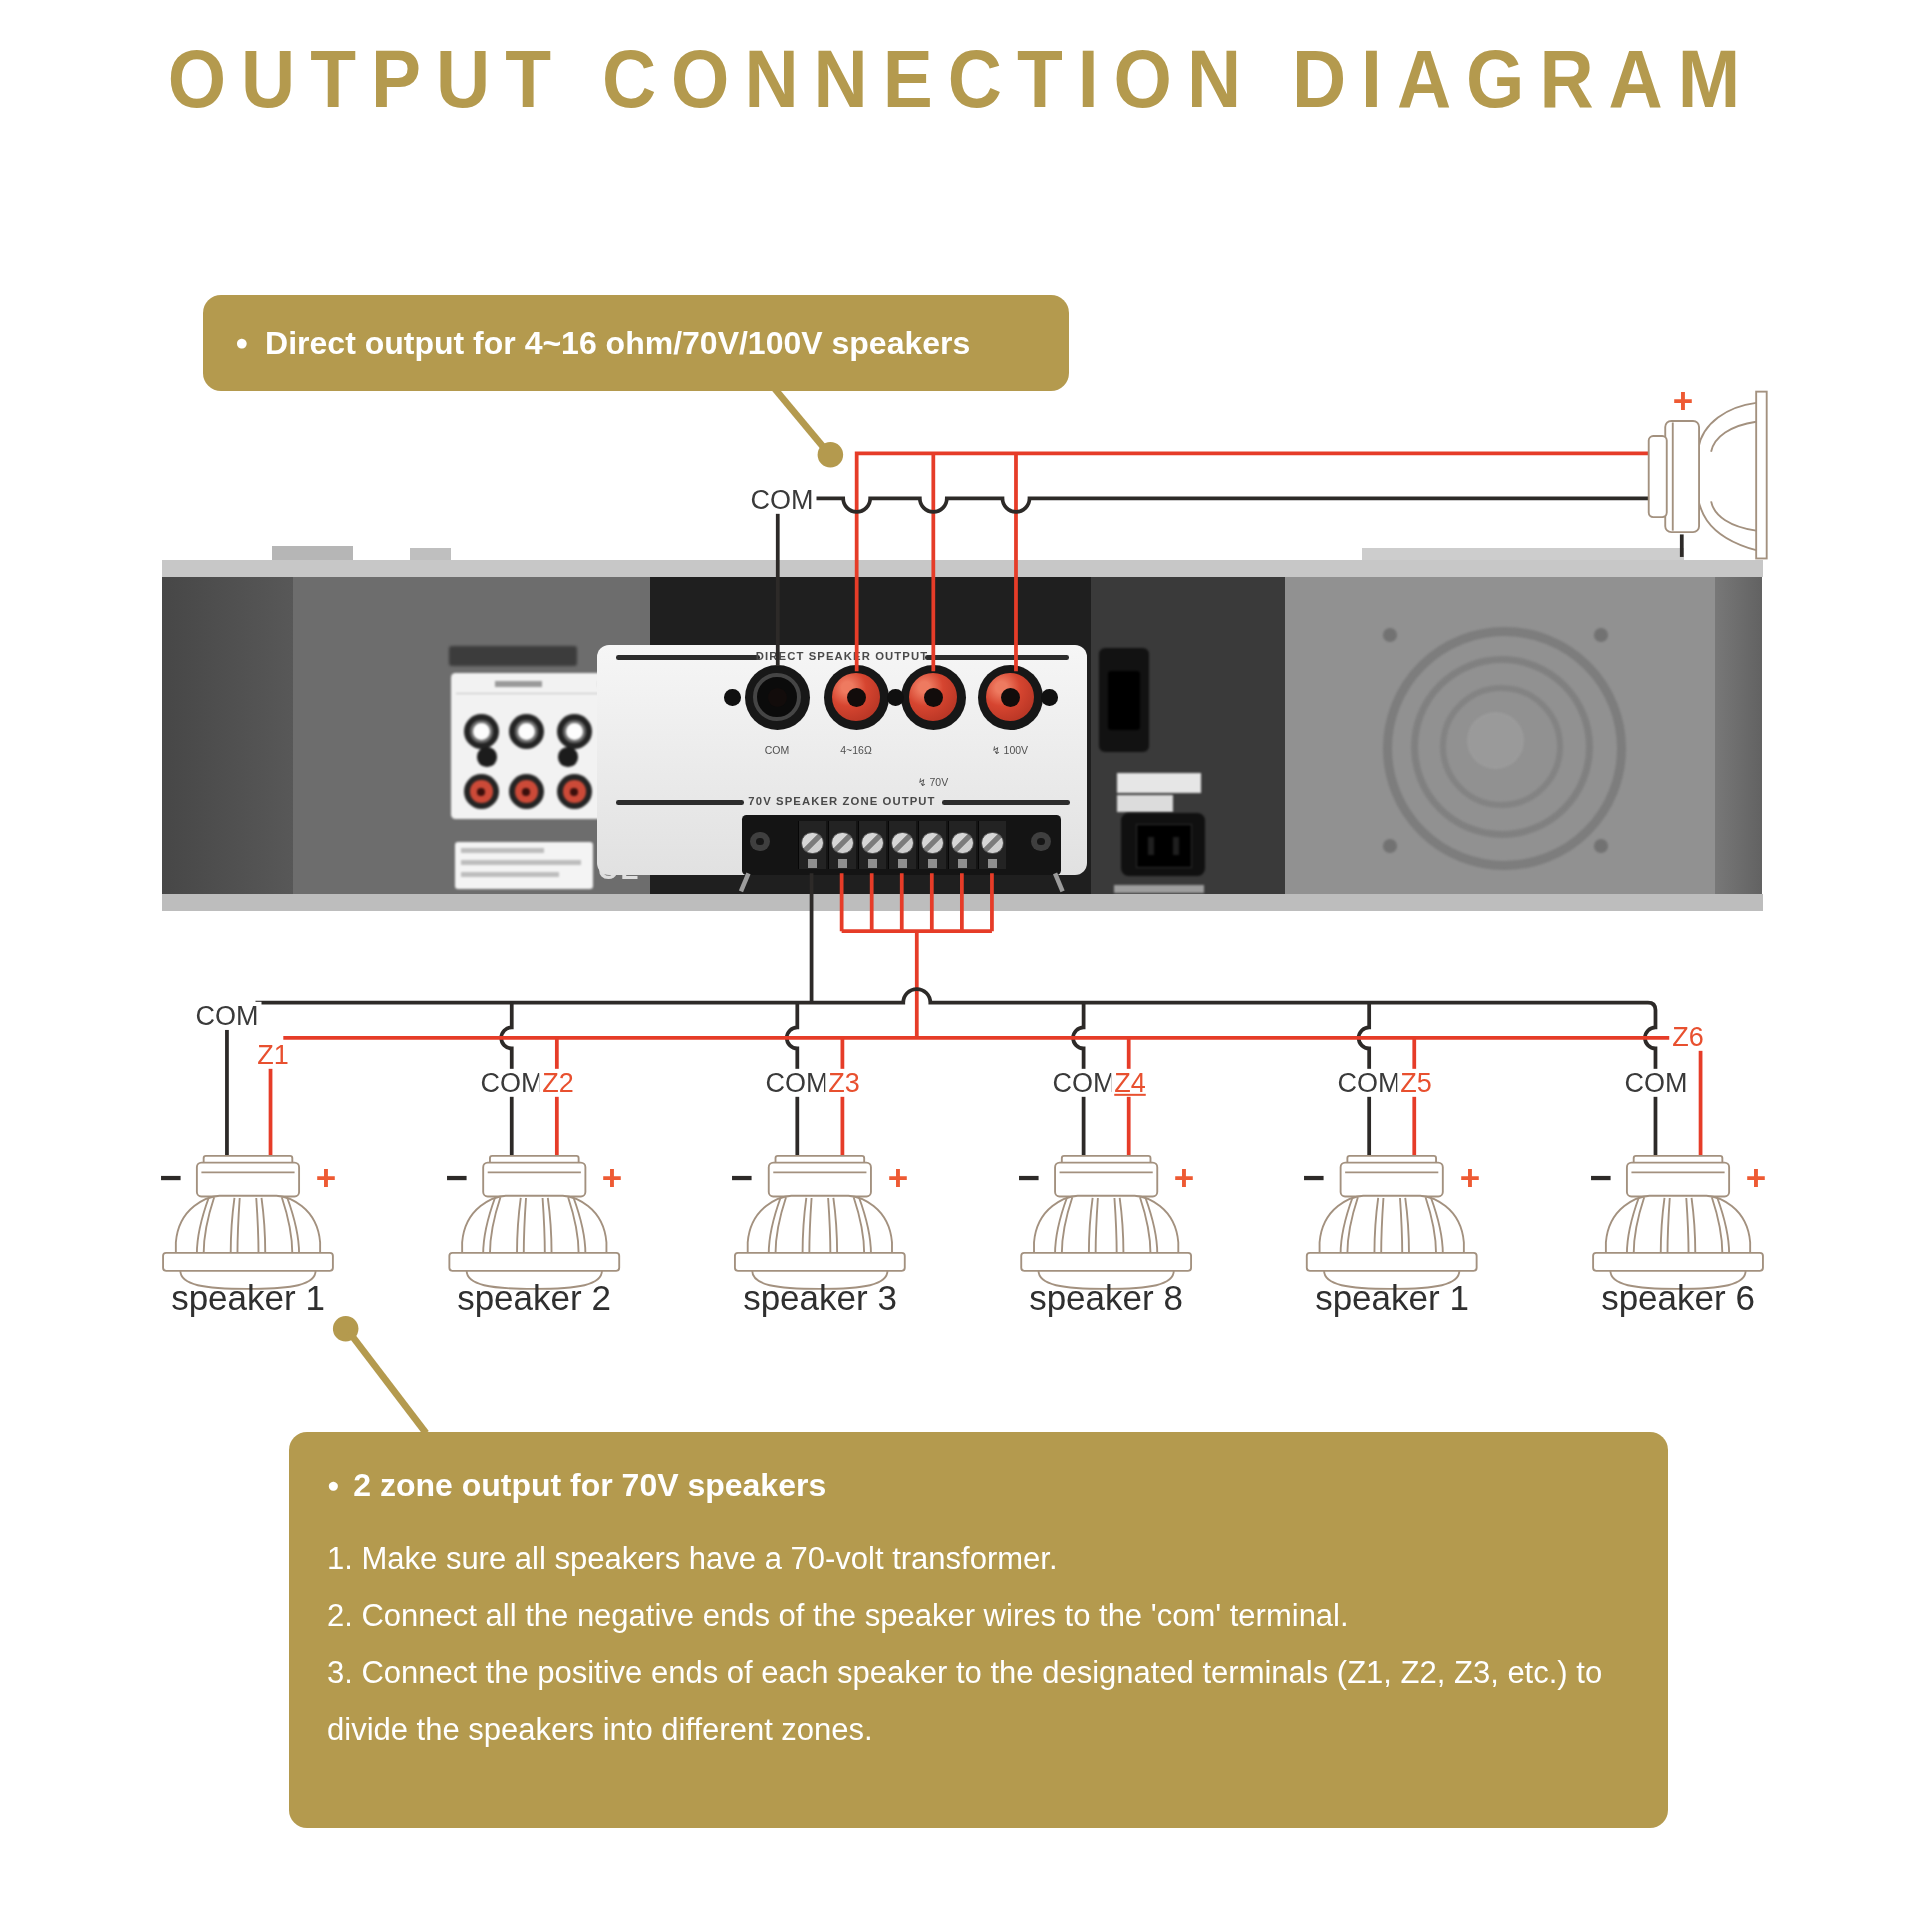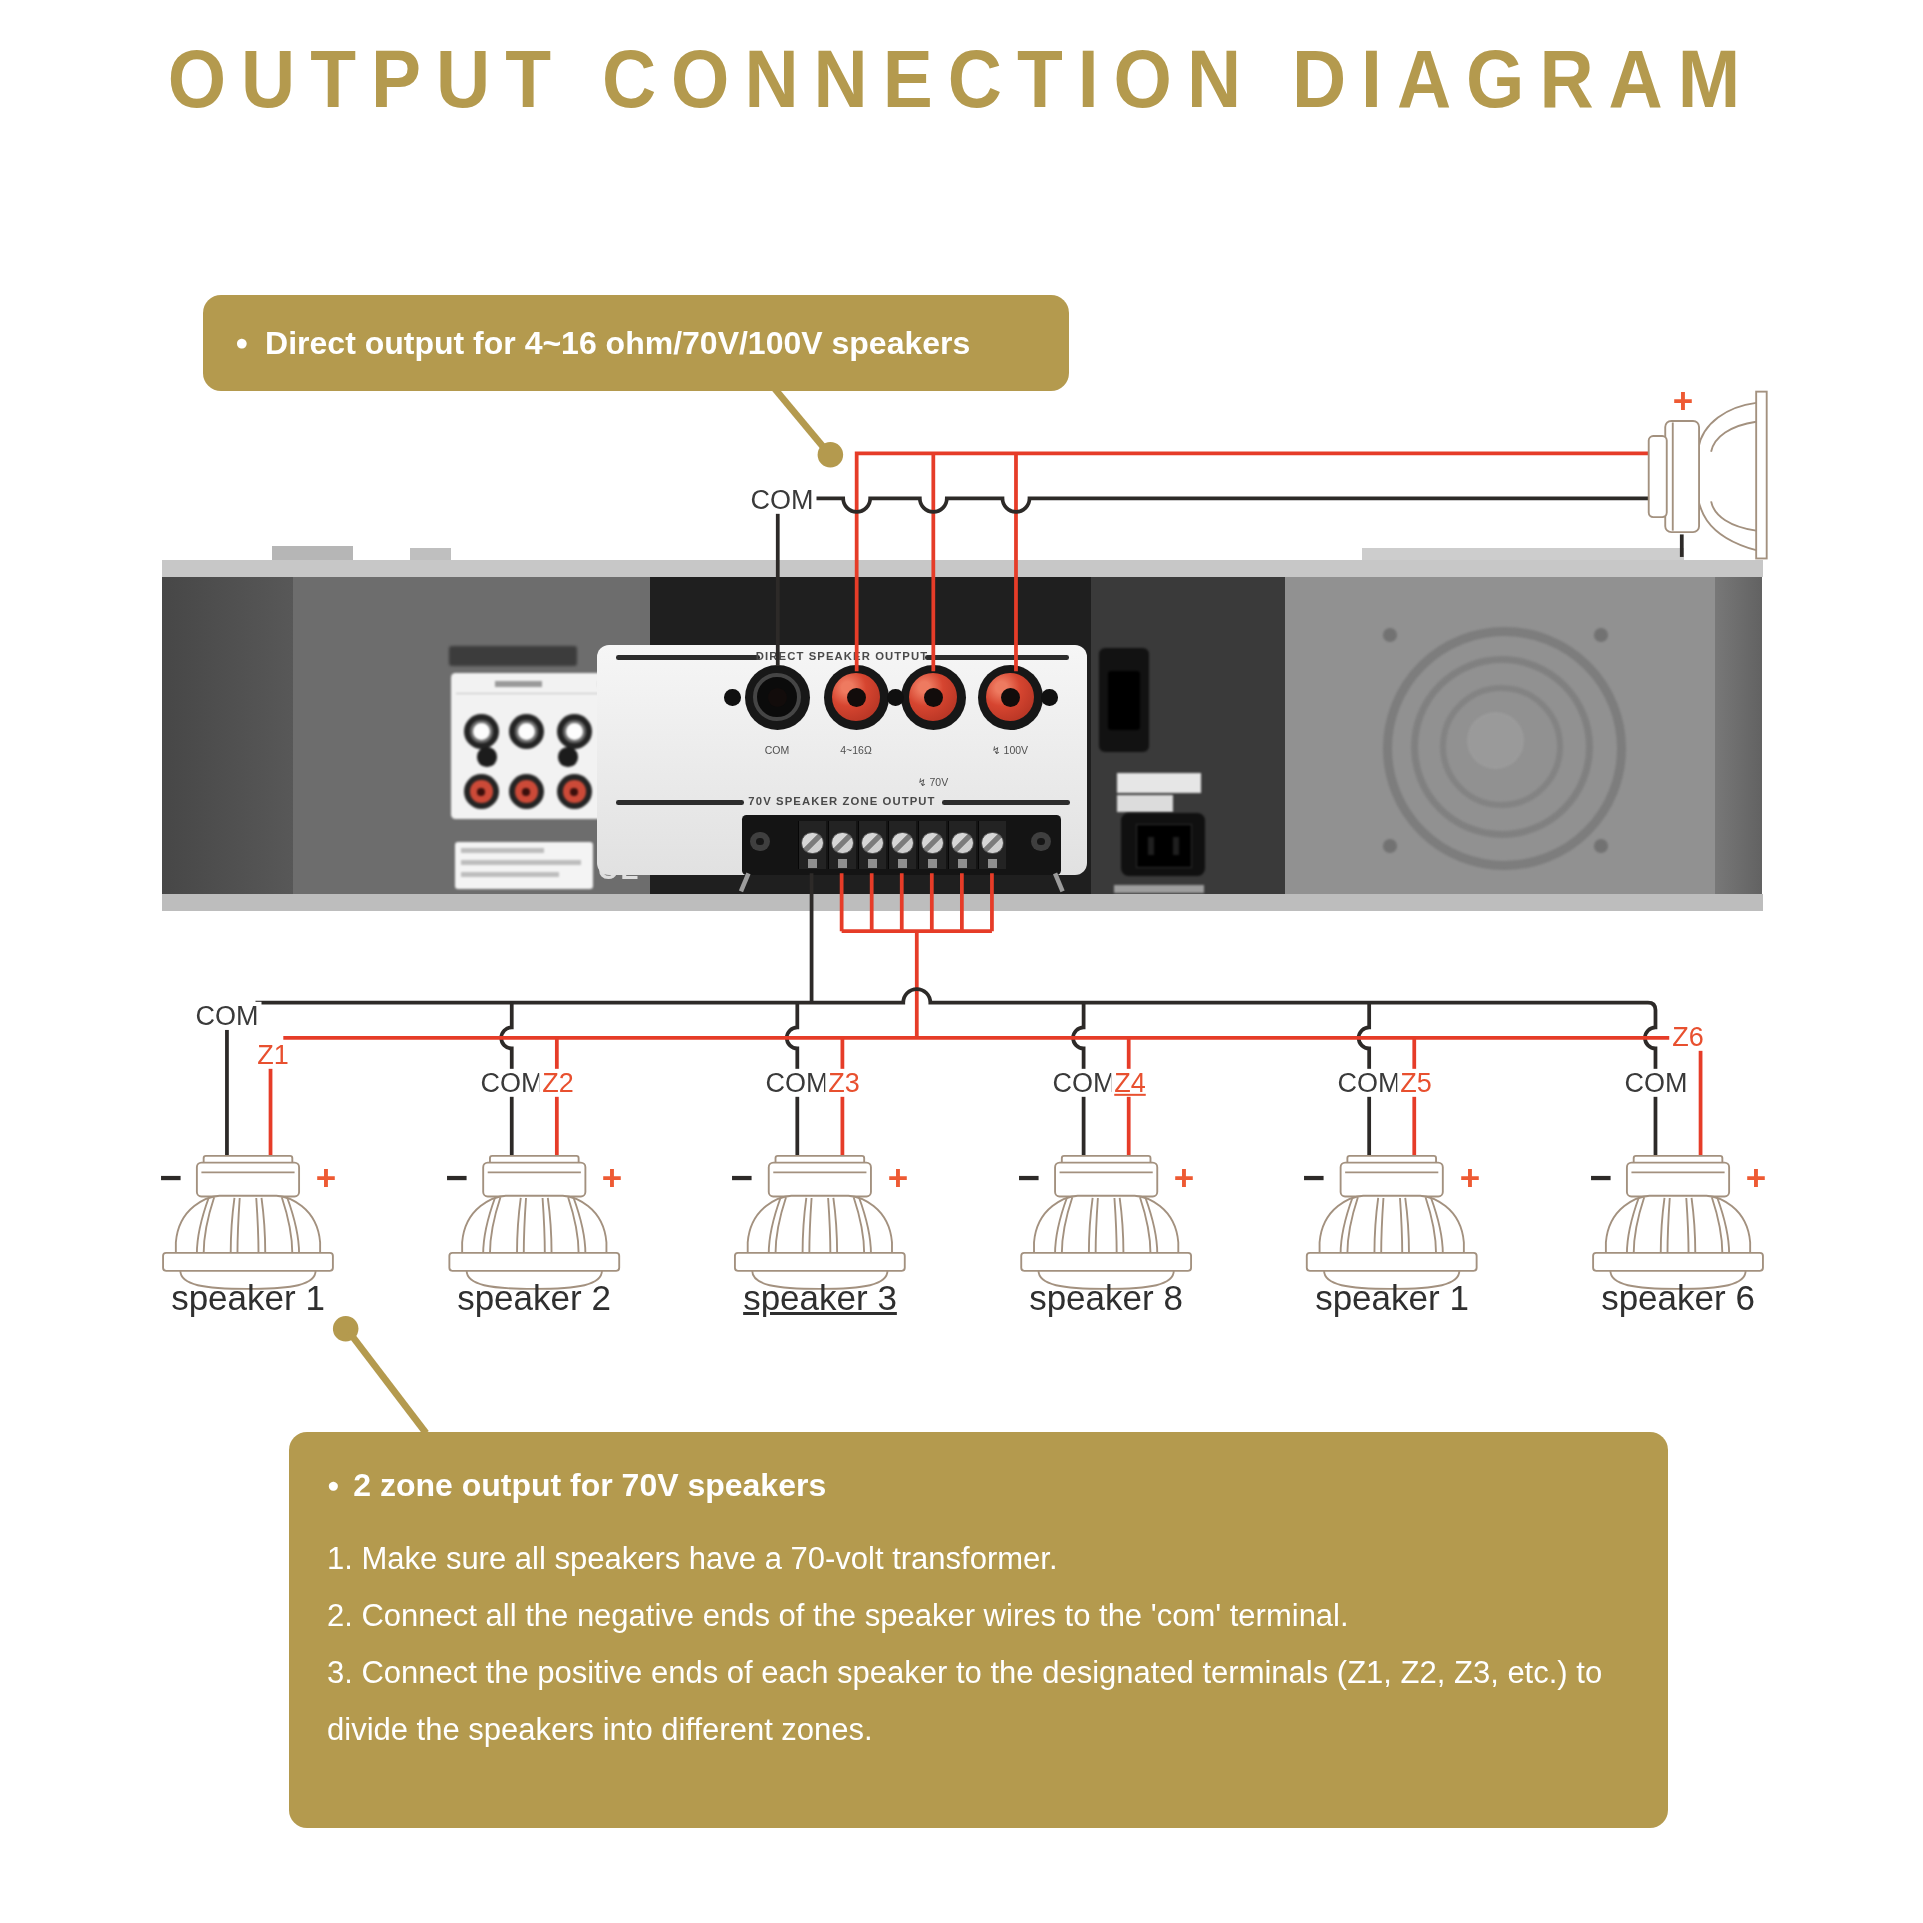--- a/index.html
+++ b/index.html
@@ -330,21 +330,21 @@
   <span class="abs plus" style="left:898px;top:1178px;">+</span>
   <span class="abs minus" style="left:1029px;top:1178px;">−</span>
   <span class="abs plus" style="left:1184px;top:1178px;">+</span>
   <span class="abs minus" style="left:1314px;top:1178px;">−</span>
   <span class="abs plus" style="left:1470px;top:1178px;">+</span>
   <span class="abs minus" style="left:1601px;top:1178px;">−</span>
   <span class="abs plus" style="left:1756px;top:1178px;">+</span>
 
   <span class="abs spklabel" style="left:248px;top:1278px;">speaker 1</span>
   <span class="abs spklabel" style="left:534px;top:1278px;">speaker 2</span>
-  <span class="abs spklabel" style="left:820px;top:1278px;text-decoration:underline;">speaker 3</span>
+  <span class="abs spklabel" style="left:820px;top:1278px;">speaker 3</span>
   <span class="abs spklabel" style="left:1106px;top:1278px;">speaker 8</span>
   <span class="abs spklabel" style="left:1392px;top:1278px;">speaker 1</span>
   <span class="abs spklabel" style="left:1678px;top:1278px;">speaker 6</span>
 
   <div class="abs gold-box" id="callout-top">
     <span class="bullet">●</span>
     <span class="cap">Direct output for 4~16 ohm/70V/100V speakers</span>
   </div>
 
   <div class="abs gold-box" id="callout-bottom">

